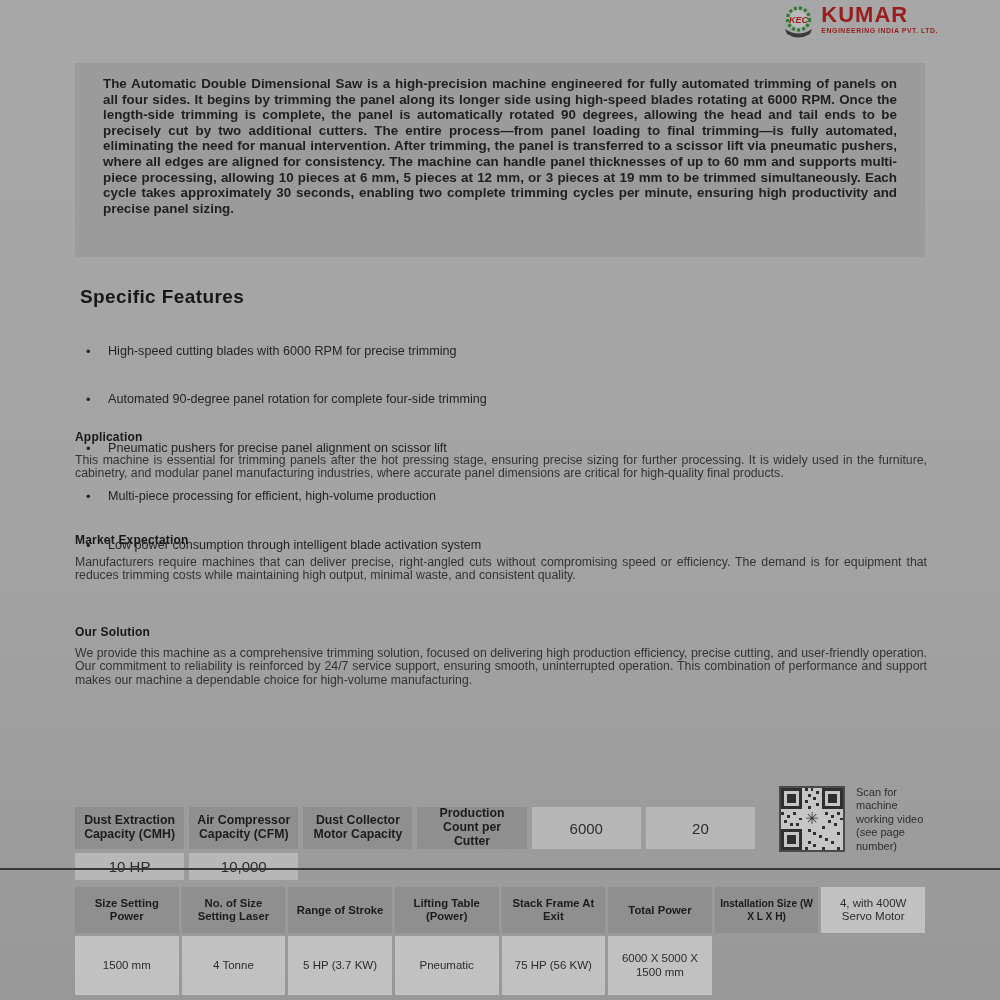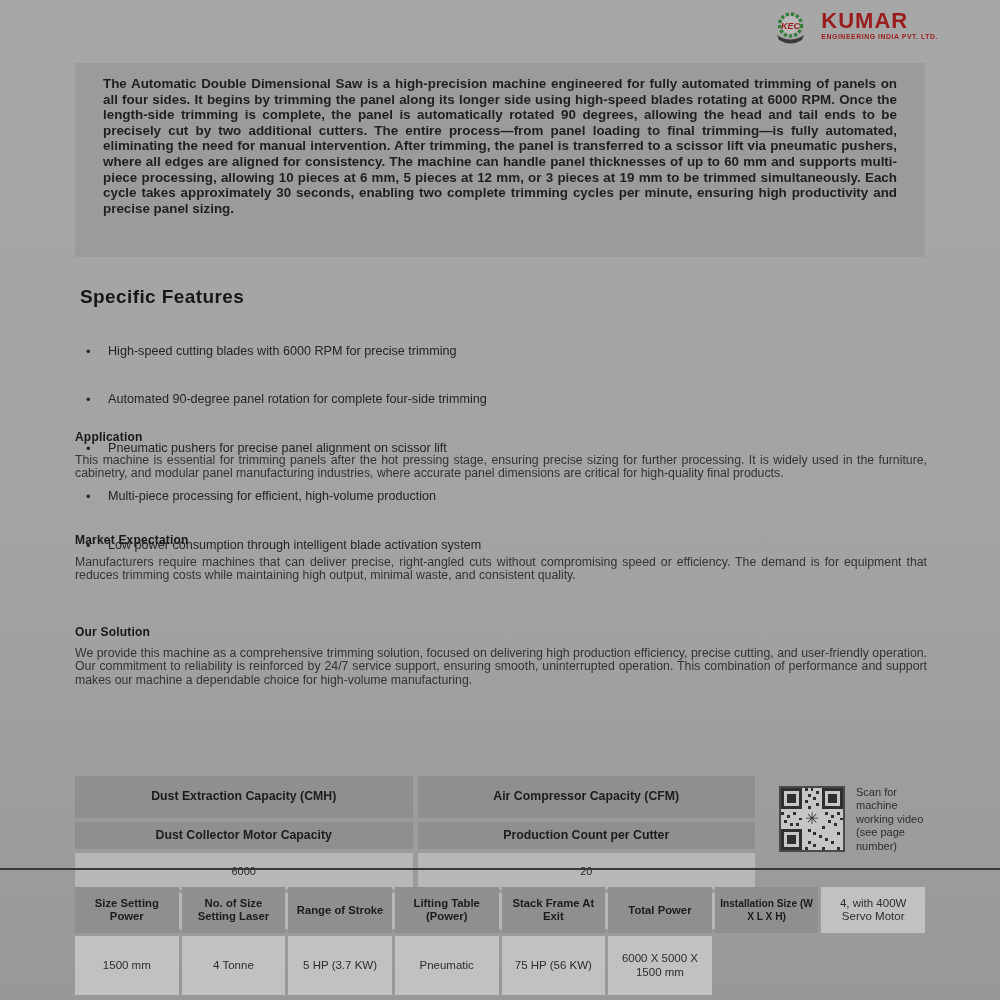--- a/index.html
+++ b/index.html
@@ -4,21 +4,21 @@
 <style>
   * { margin:0; padding:0; box-sizing:border-box; }
   html,body { width:1000px; height:1000px; }
   body { font-family:"Liberation Sans","DejaVu Sans",sans-serif; }
   .page {
     position:relative; width:1000px; height:1000px; overflow:hidden;
     background:linear-gradient(180deg,#a7a7a7 0%,#a3a3a3 55%,#989898 100%);
   }
 
   
-  .logo { position:absolute; top:10px; right:62px; display:flex; align-items:flex-start; gap:12px; }
+  .logo { position:absolute; top:4px; right:62px; display:flex; align-items:flex-start; gap:4px; }
   .logo .brand-block { display:flex; flex-direction:column; align-items:flex-start; }
   .logo .brand { font-size:22px; font-weight:800; color:#9a1c1c; letter-spacing:1px; line-height:22px; }
   .logo .tagline { font-size:6.9px; font-weight:700; color:#9a1c1c; letter-spacing:0.55px; margin-top:1px; }
 
   
   .intro-box {
     position:absolute; left:75px; top:63px; width:850px; height:194px;
     background:#9b9b9b; padding:13px 28px 12px 28px;
     font-size:13.4px; line-height:15.6px; font-weight:700; color:#1f1f1f;
     text-align:justify;
@@ -32,30 +32,30 @@
 
   
   .section-title { position:absolute; left:75px; font-size:12px; font-weight:700; color:#171717; letter-spacing:0.2px; }
   .section-body { position:absolute; left:75px; width:852px; font-size:12.3px; line-height:13.3px; color:#333333; text-align:justify; }
   .t-application { top:430px; } .b-application { top:454px; }
   .t-market { top:533px; } .b-market { top:556px; }
   .t-solution { top:625px; } .b-solution { top:647px; }
 
   
   .spec-top {
-    position:absolute; left:75px; top:776px; width:680px;
-    display:grid; grid-template-columns:repeat(2,1fr); grid-template-rows:42px 27px;
+    position:absolute; left:75px; top:807px; width:680px;
+    display:grid; grid-template-columns:repeat(6,1fr); grid-template-rows:42px 27px;
     column-gap:5px; row-gap:4px;
   }
   .cell-h {
     background:#8f8f8f; color:#1c1c1c; font-weight:700; font-size:12.3px; line-height:13.8px;
     display:flex; align-items:center; justify-content:center; text-align:center; padding:0 6px;
   }
   .cell-v {
-    background:#b7b7b7; color:#2c2c2c; font-size:11px;
+    background:#b7b7b7; color:#2c2c2c; font-size:15px;
     display:flex; align-items:center; justify-content:center; text-align:center; padding:12px 4px;
   }
 
   
   .qr-box { position:absolute; left:779px; top:786px; width:66px; height:66px; border:2px solid #4a4a4a; background:#c6c6c6; }
   .qr-box svg { display:block; width:100%; height:100%; }
   .qr-caption { position:absolute; left:856px; top:786px; width:74px; font-size:11px; line-height:13.4px; color:#2e2e2e; }
 
   
   .rule { position:absolute; left:0; top:868px; width:1000px; height:2px; background:#383838; }

